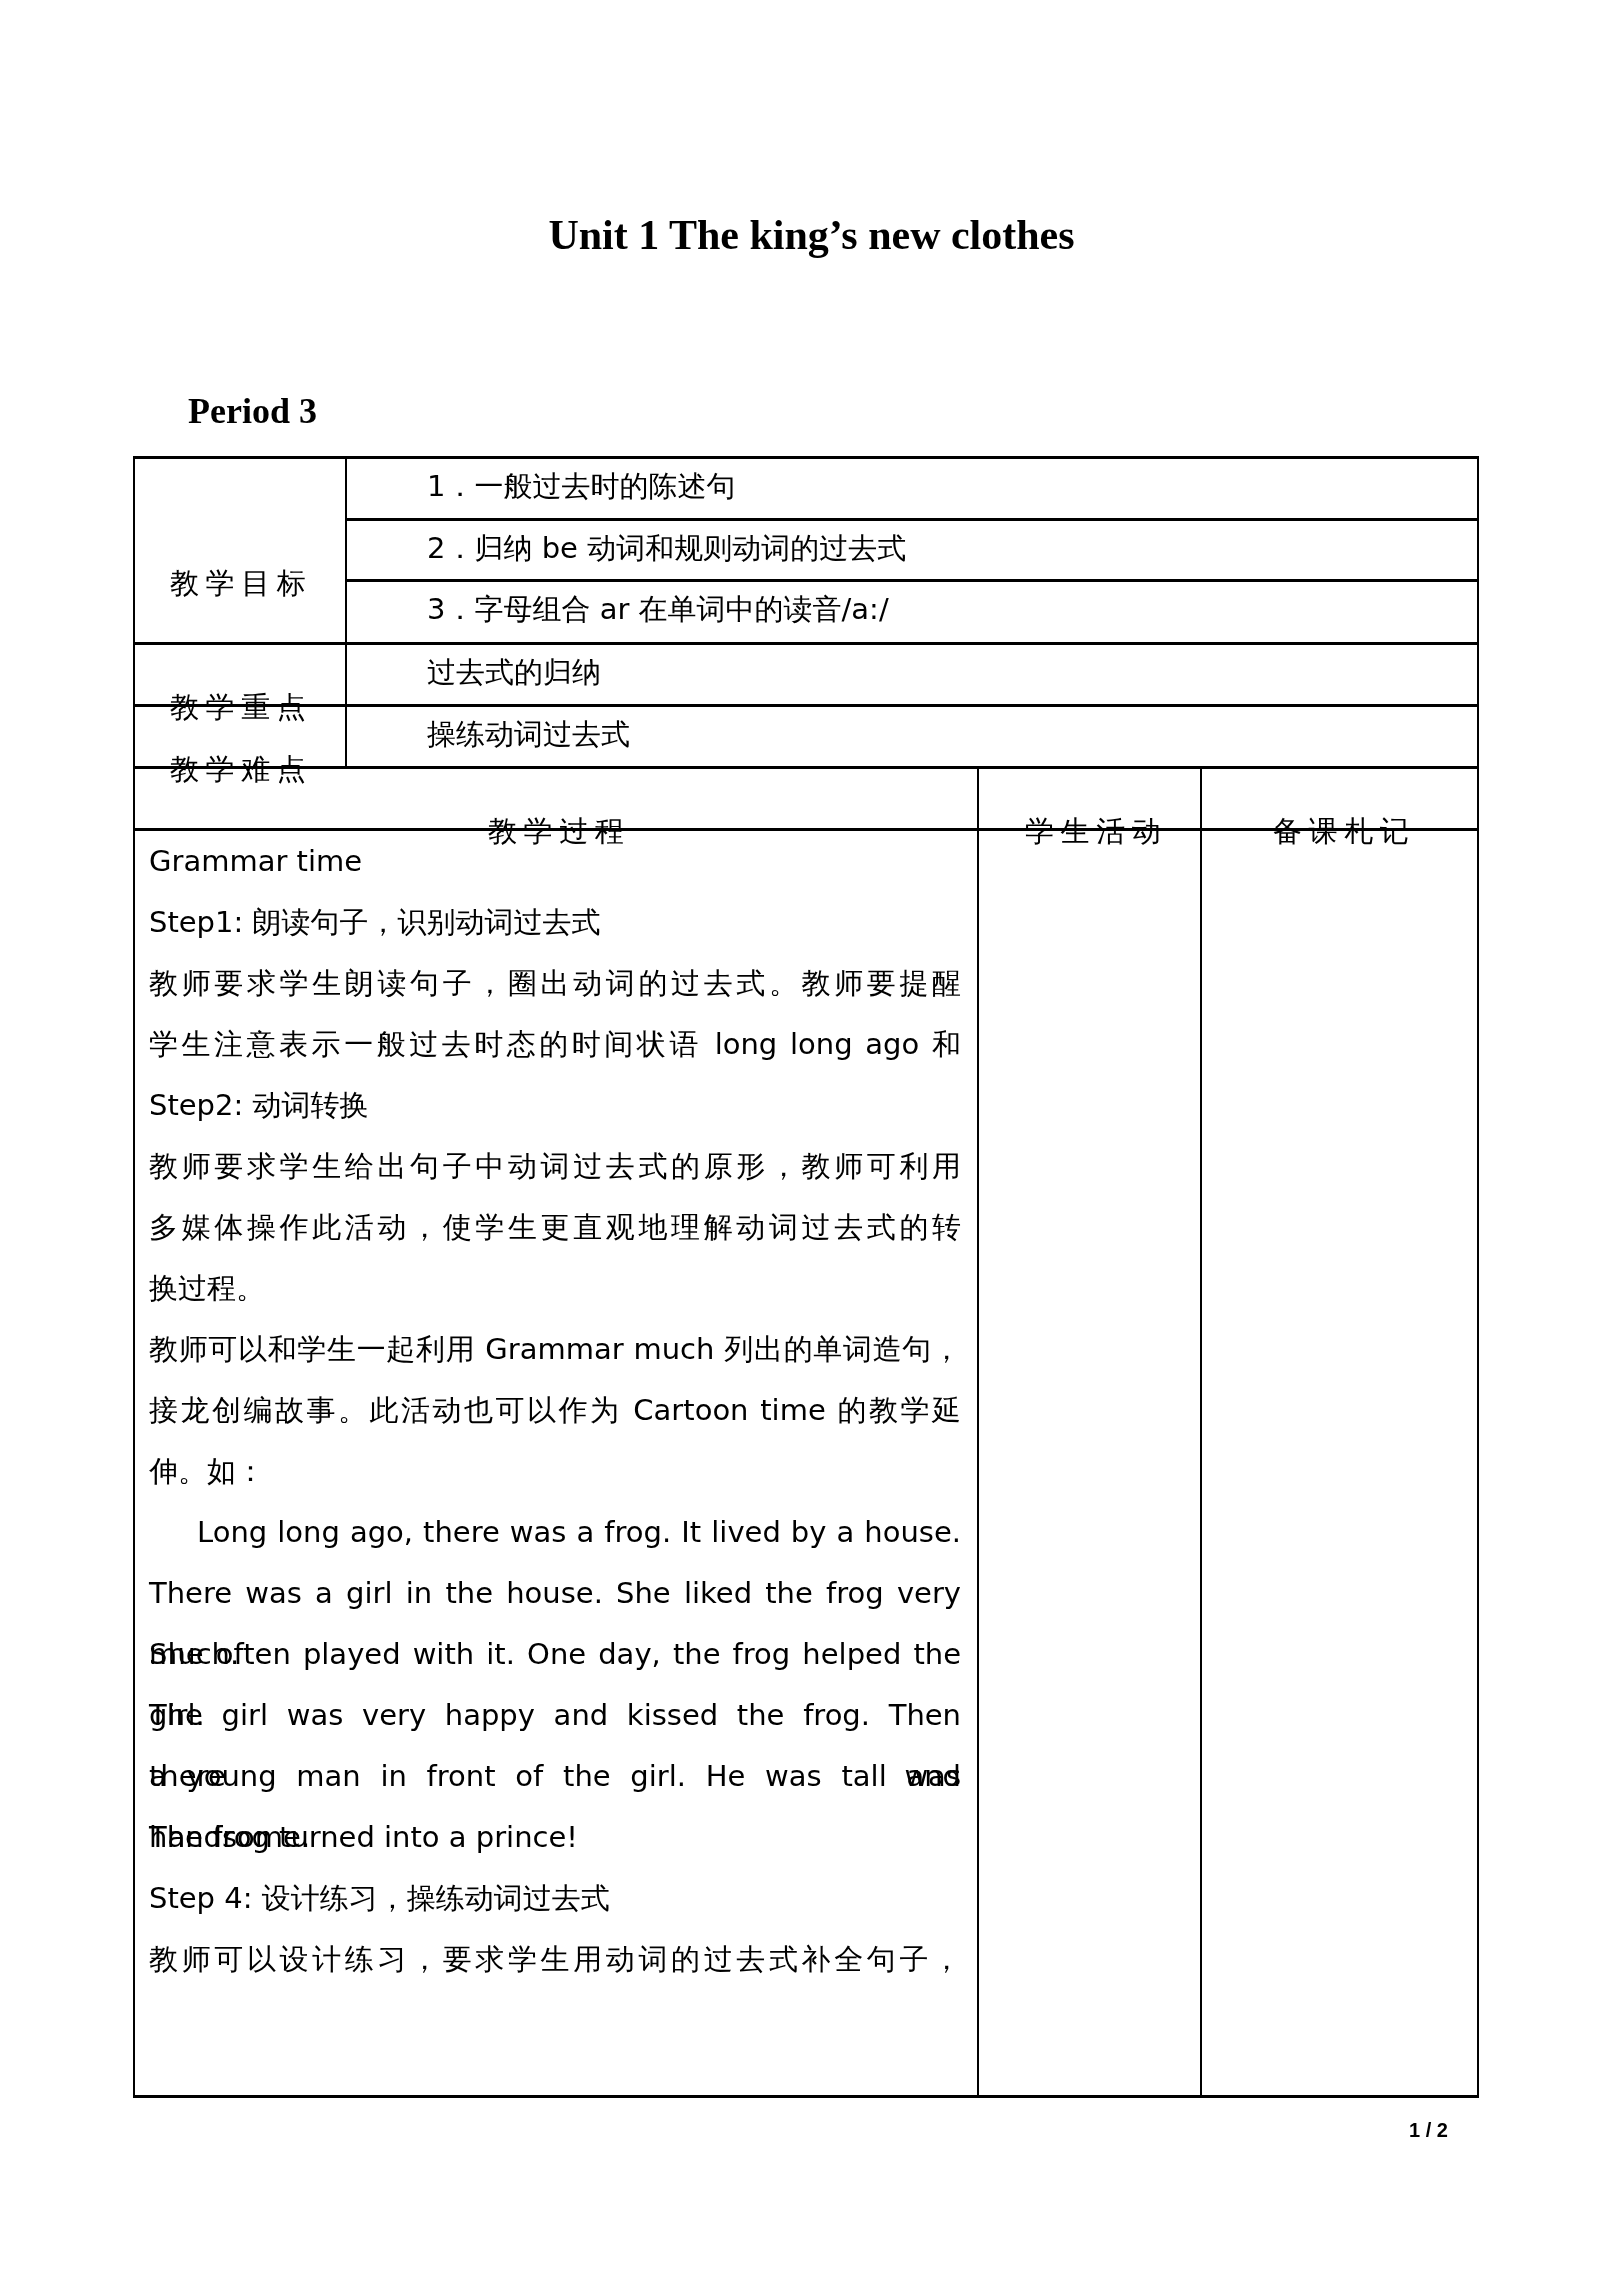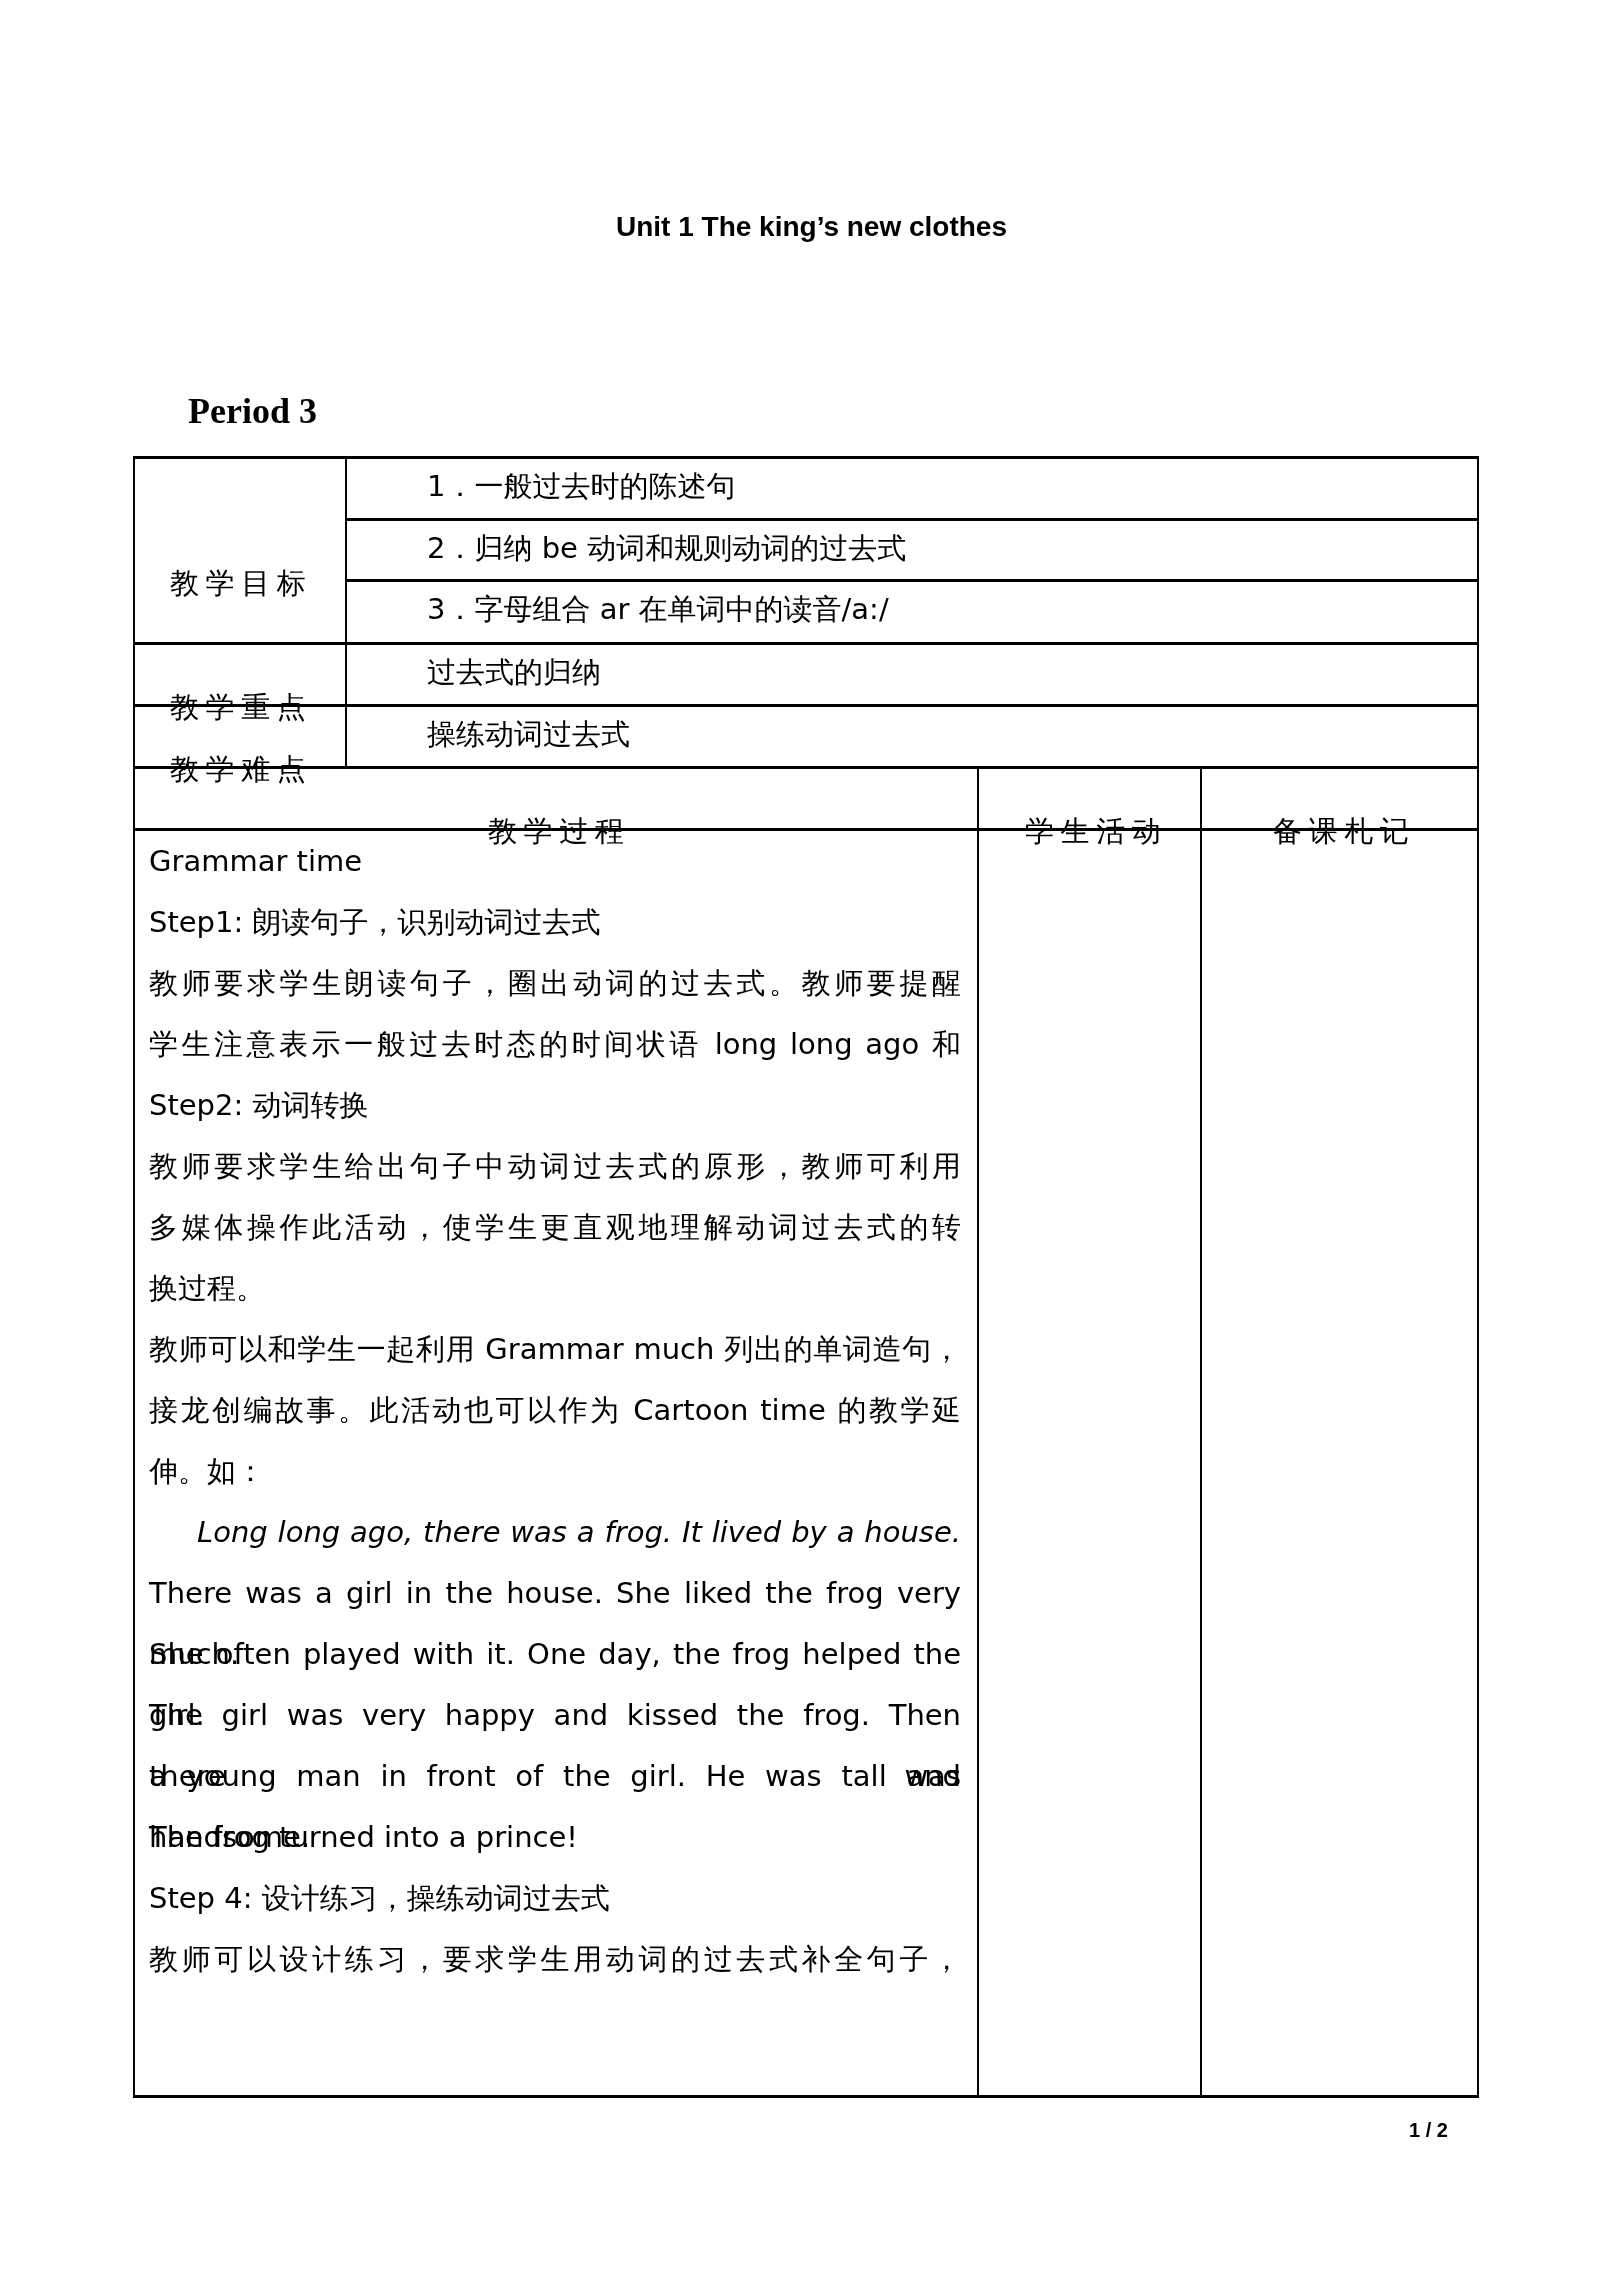--- a/index.html
+++ b/index.html
@@ -1,31 +1,31 @@
 <!DOCTYPE html>
 <html style="font-size:10.6px"><head>
 <meta charset="utf-8">
 <style>
   html, body { margin: 0; padding: 0; background: #ffffff; }
   body { width: 1623px; height: 2295px; position: relative; overflow: hidden;
          font-family: "Liberation Serif", "DejaVu Serif", serif; color: #000; }
   .title { position: absolute; left: 0; width: 1623px; top: 211px; text-align: center;
-           font-family: Liberation Sans, sans-serif; font-weight: bold; font-size: 28px; letter-spacing: 0px; }
+           font-family: Liberation Serif, serif; font-weight: bold; font-size: 42px; letter-spacing: 0px; }
   .period { position: absolute; left: 148px; top: 390px; font-weight: bold; font-size: 36px;
             font-family: "Liberation Serif", serif; margin-left: 40px; }
   .tbl { position: absolute; left: 133px; top: 456px; width: 1346px; height: 1641px; }
   .line-h { position: absolute; height: 2.7px; background: #000; }
   .line-v { position: absolute; width: 2px; background: #000; }
   .cell-text { position: absolute; font-size: 29px; white-space: nowrap; line-height: 1; }
   .label { font-family: "DejaVu Sans", sans-serif; font-size: 29px; letter-spacing: 6.6px; margin-top: 35px; }
   .cjk { font-family: "DejaVu Sans", "Liberation Serif", sans-serif; }
   .proc { position: absolute; left: 16px; width: 812px; font-size: 29px; line-height: 61px; }
   .proc p { margin: 0; height: 61px; white-space: nowrap; overflow: visible; }
   .proc p.justify { text-align: justify; text-align-last: justify; white-space: normal; }
-  .proc p.indent { text-indent: 48px; font-style: italic; }
+  .proc p.indent { text-indent: 48px; }
   .pagenum { position: absolute; left: 0; width: 1448px; top: 2119px; text-align: right;
              font-family: "Liberation Sans", sans-serif; font-weight: bold; font-size: 20px; }
 </style>
 </head>
 <body>
 
 <div class="title">Unit 1 The king’s new clothes</div>
 <div class="period">Period 3</div>
 
 <div class="tbl">

